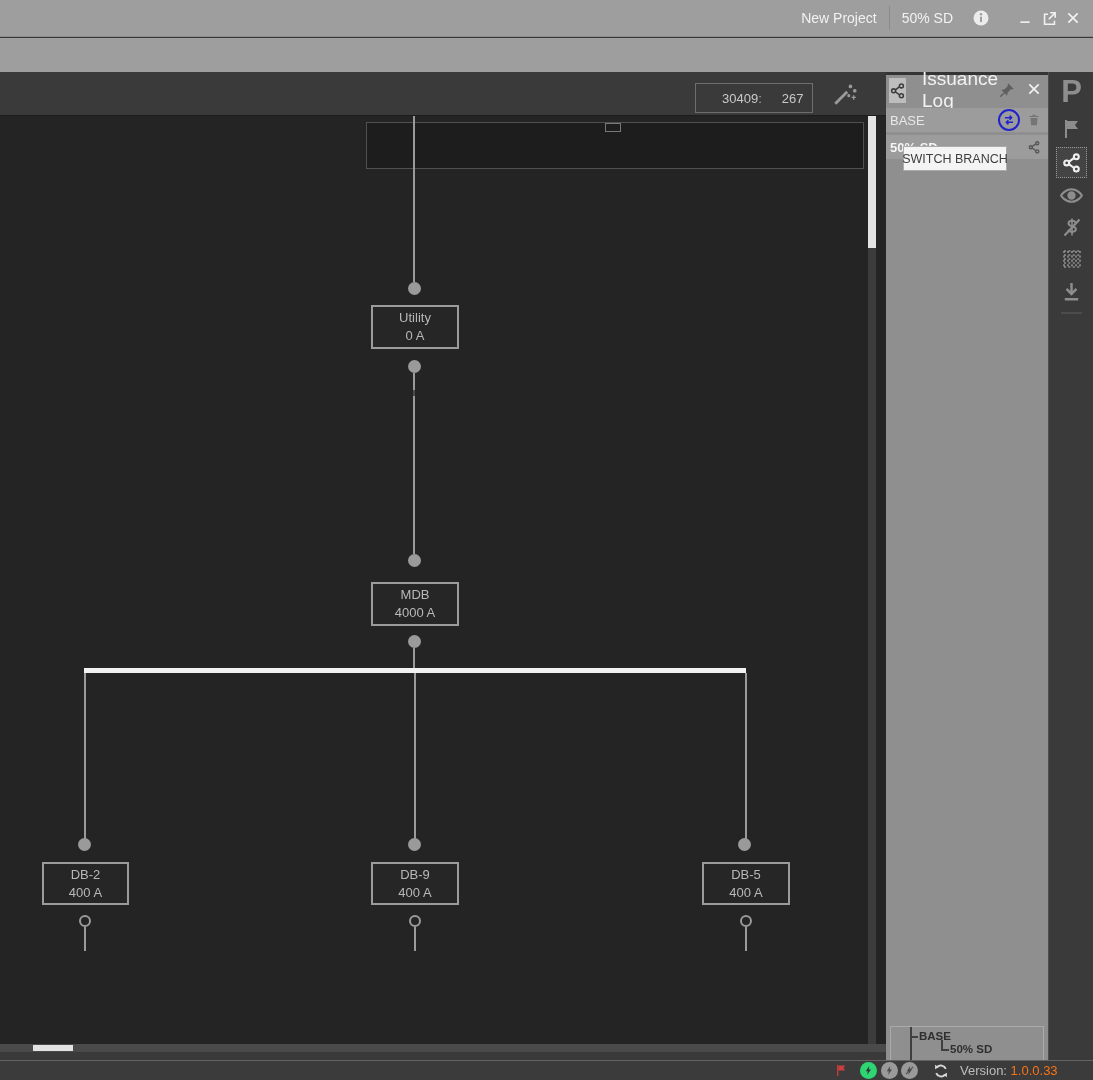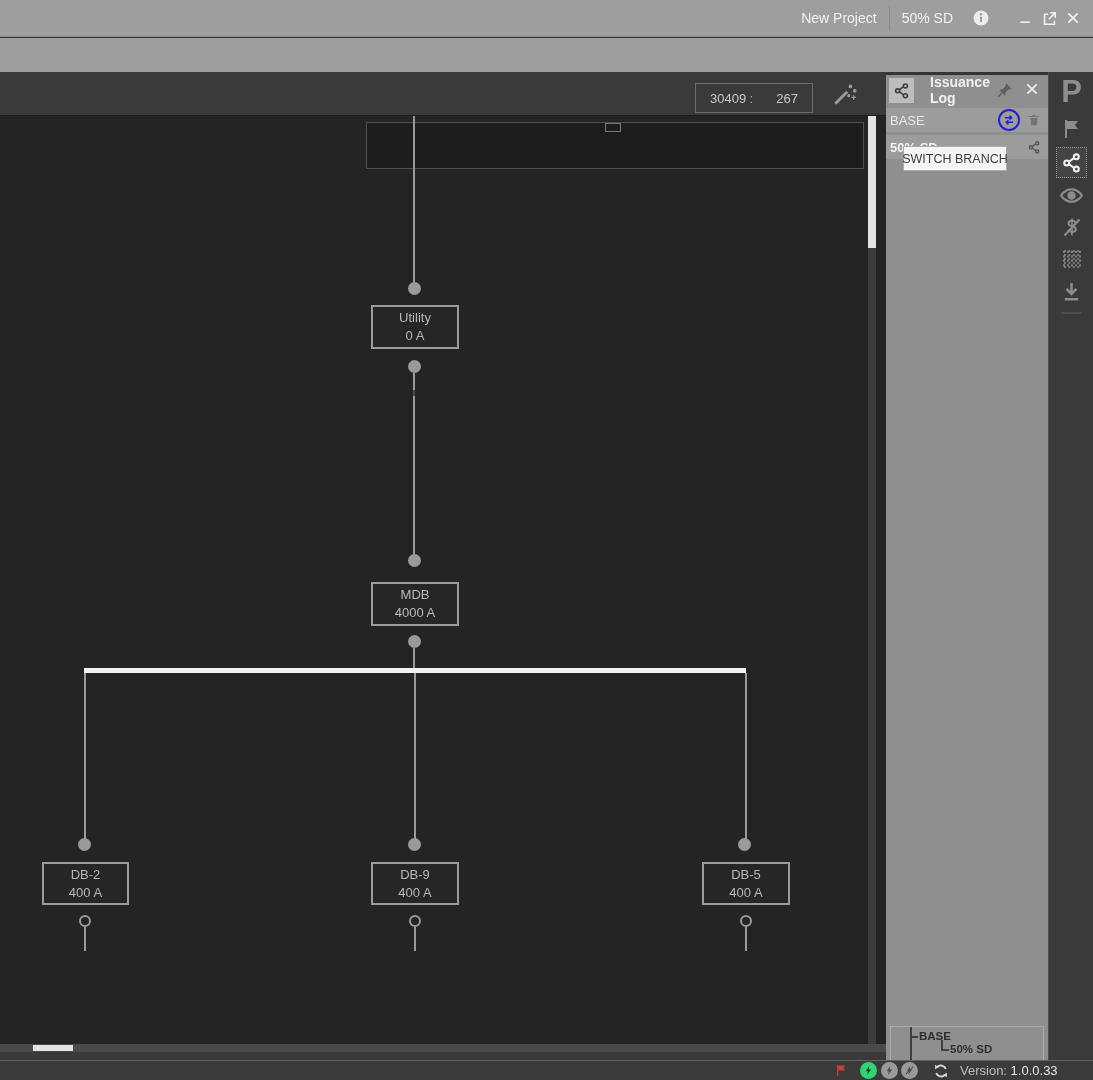--- a/index.html
+++ b/index.html
@@ -17,21 +17,21 @@
 
   
   .ribbon { position:absolute; left:0; top:38px; width:1093px; height:34px; background:#9e9e9e; }
 
   
   .main { position:absolute; left:0; top:72px; width:1093px; height:988px; background:#343434; }
 
   
   .canvas-col { position:absolute; left:0; top:0; width:886px; height:988px; background:#3a3a3a; }
   .canvas-toolbar { position:absolute; left:0; top:0; width:886px; height:44px; background:#3a3a3a; border-bottom:1px solid #1c1c1c; }
-  .coord-box { position:absolute; left:695px; top:11px; width:118px; height:30px; border:1px solid #6e6e6e; display:flex; align-items:center; padding:0 14px; color:#c8c8c8; font-size:13px; }
+  .coord-box { position:absolute; left:695px; top:11px; width:118px; height:30px; border:1px solid #6e6e6e; display:flex; align-items:center; padding:0 26px; color:#c8c8c8; font-size:13px; }
   .coord-box .cx { flex:0 0 auto; }
   .coord-box .csep { margin:0 auto; color:#b0b0b0; }
   .coord-box .cy { flex:0 0 auto;margin-left:20px; }
   .wand { position:absolute; left:832px; top:9px; width:26px; height:26px; color:#9a9a9a; cursor:pointer; }
 
   .canvas { position:absolute; left:0; top:44px; width:886px; height:928px; background:#242424; overflow:hidden;padding-left:46px; }
 
   
   .dk-frame { position:absolute; left:366px; top:6px; width:498px; height:47px; background:#1d1d1d; border:1px solid #505050; }
   .port-rect { position:absolute; left:605px; top:7px; width:16px; height:9px; border:1px solid #777; background:#1d1d1d; }
@@ -62,21 +62,21 @@
   
   .vscroll { position:absolute; left:868px; top:44px; width:8px; height:928px; background:#3c3c3c; }
   .vthumb { position:absolute; left:0; top:0; width:8px; height:132px; background:#e3e3e3; }
   .hscroll { position:absolute; left:0; top:972px; width:886px; height:8px; background:#4a4a4a; }
   .hthumb { position:absolute; left:33px; top:1px; width:40px; height:6px; background:#e3e3e3; }
 
   
   .panel { position:absolute; left:886px; top:3px; width:162px; height:985px; background:#8f8f8f; }
   .panel-header { position:absolute; left:0; top:0; width:162px; height:30px; display:flex; align-items:center; }
   .ph-iconbox { width:25px; height:25px; margin-left:3px; background:#bdbdbd; color:#3d3d3d; display:flex; align-items:center; justify-content:center; }
-  .ph-title { margin-left:16px; font-size:14px; font-weight:bold; color:#f2f2f2; flex:1; }
+  .ph-title { margin-left:16px; font-size:19px; font-weight:normal; color:#f2f2f2; flex:1; }
   .ph-pin { width:18px; height:18px; color:#5f5f5f; margin-right:10px; cursor:pointer; }
   .ph-close { width:18px; height:18px; color:#efefef; margin-right:6px; cursor:pointer; }
   .log-row { position:absolute; left:0; width:162px; height:24px; background:#9c9c9c; display:flex; align-items:center; cursor:pointer; }
   .row-base { top:33px; }
   .row-sd { top:60px; }
   .log-label { margin-left:4px; font-size:13px; color:#e8e8e8; }
   .log-label.bold { font-weight:bold; color:#f5f5f5; }
   .swap-btn { position:absolute; right:28px; top:1px; width:22px; height:22px; border:2px solid #2222cc; border-radius:50%; color:#2222cc; display:flex; align-items:center; justify-content:center; cursor:pointer; }
   .trash-btn { position:absolute; right:7px; top:5px; width:14px; height:14px; color:#757575; cursor:pointer; }
   .row-branch { position:absolute; right:7px; top:5px; width:14px; height:14px; color:#565656; cursor:pointer; }
@@ -106,21 +106,21 @@
 
   
   .statusbar { position:absolute; left:0; top:1060px; width:1093px; height:20px; background:#3b3b3b; border-top:1px solid #636363; }
   .sb-flag { position:absolute; left:834px; top:2px; width:15px; height:15px; color:#cd3e3e; cursor:pointer; }
   .sb-circ { position:absolute; top:1px; width:17px; height:17px; border-radius:50%; display:flex; align-items:center; justify-content:center; cursor:pointer; }
   .sb-c1 { left:860px; background:#2ed573; }
   .sb-c2 { left:881px; background:#9a9a9a; }
   .sb-c3 { left:901px; background:#9a9a9a; }
   .sb-sync { position:absolute; left:933px; top:2px; width:16px; height:16px; color:#d8d8d8; cursor:pointer; }
   .sb-version { position:absolute; left:960px; top:2px; font-size:13px; color:#bdbdbd; }
-  .sb-version b { color:#e5e5e5; font-weight:normal; }
+  .sb-version b { color:#f97316; font-weight:normal; }
   svg { display:block; }
 </style>
 </head>
 <body>
 
 <div class="app">
 
   <header class="titlebar">
     <span class="tb-project">New Project</span>
     <span class="tb-sep"></span>

